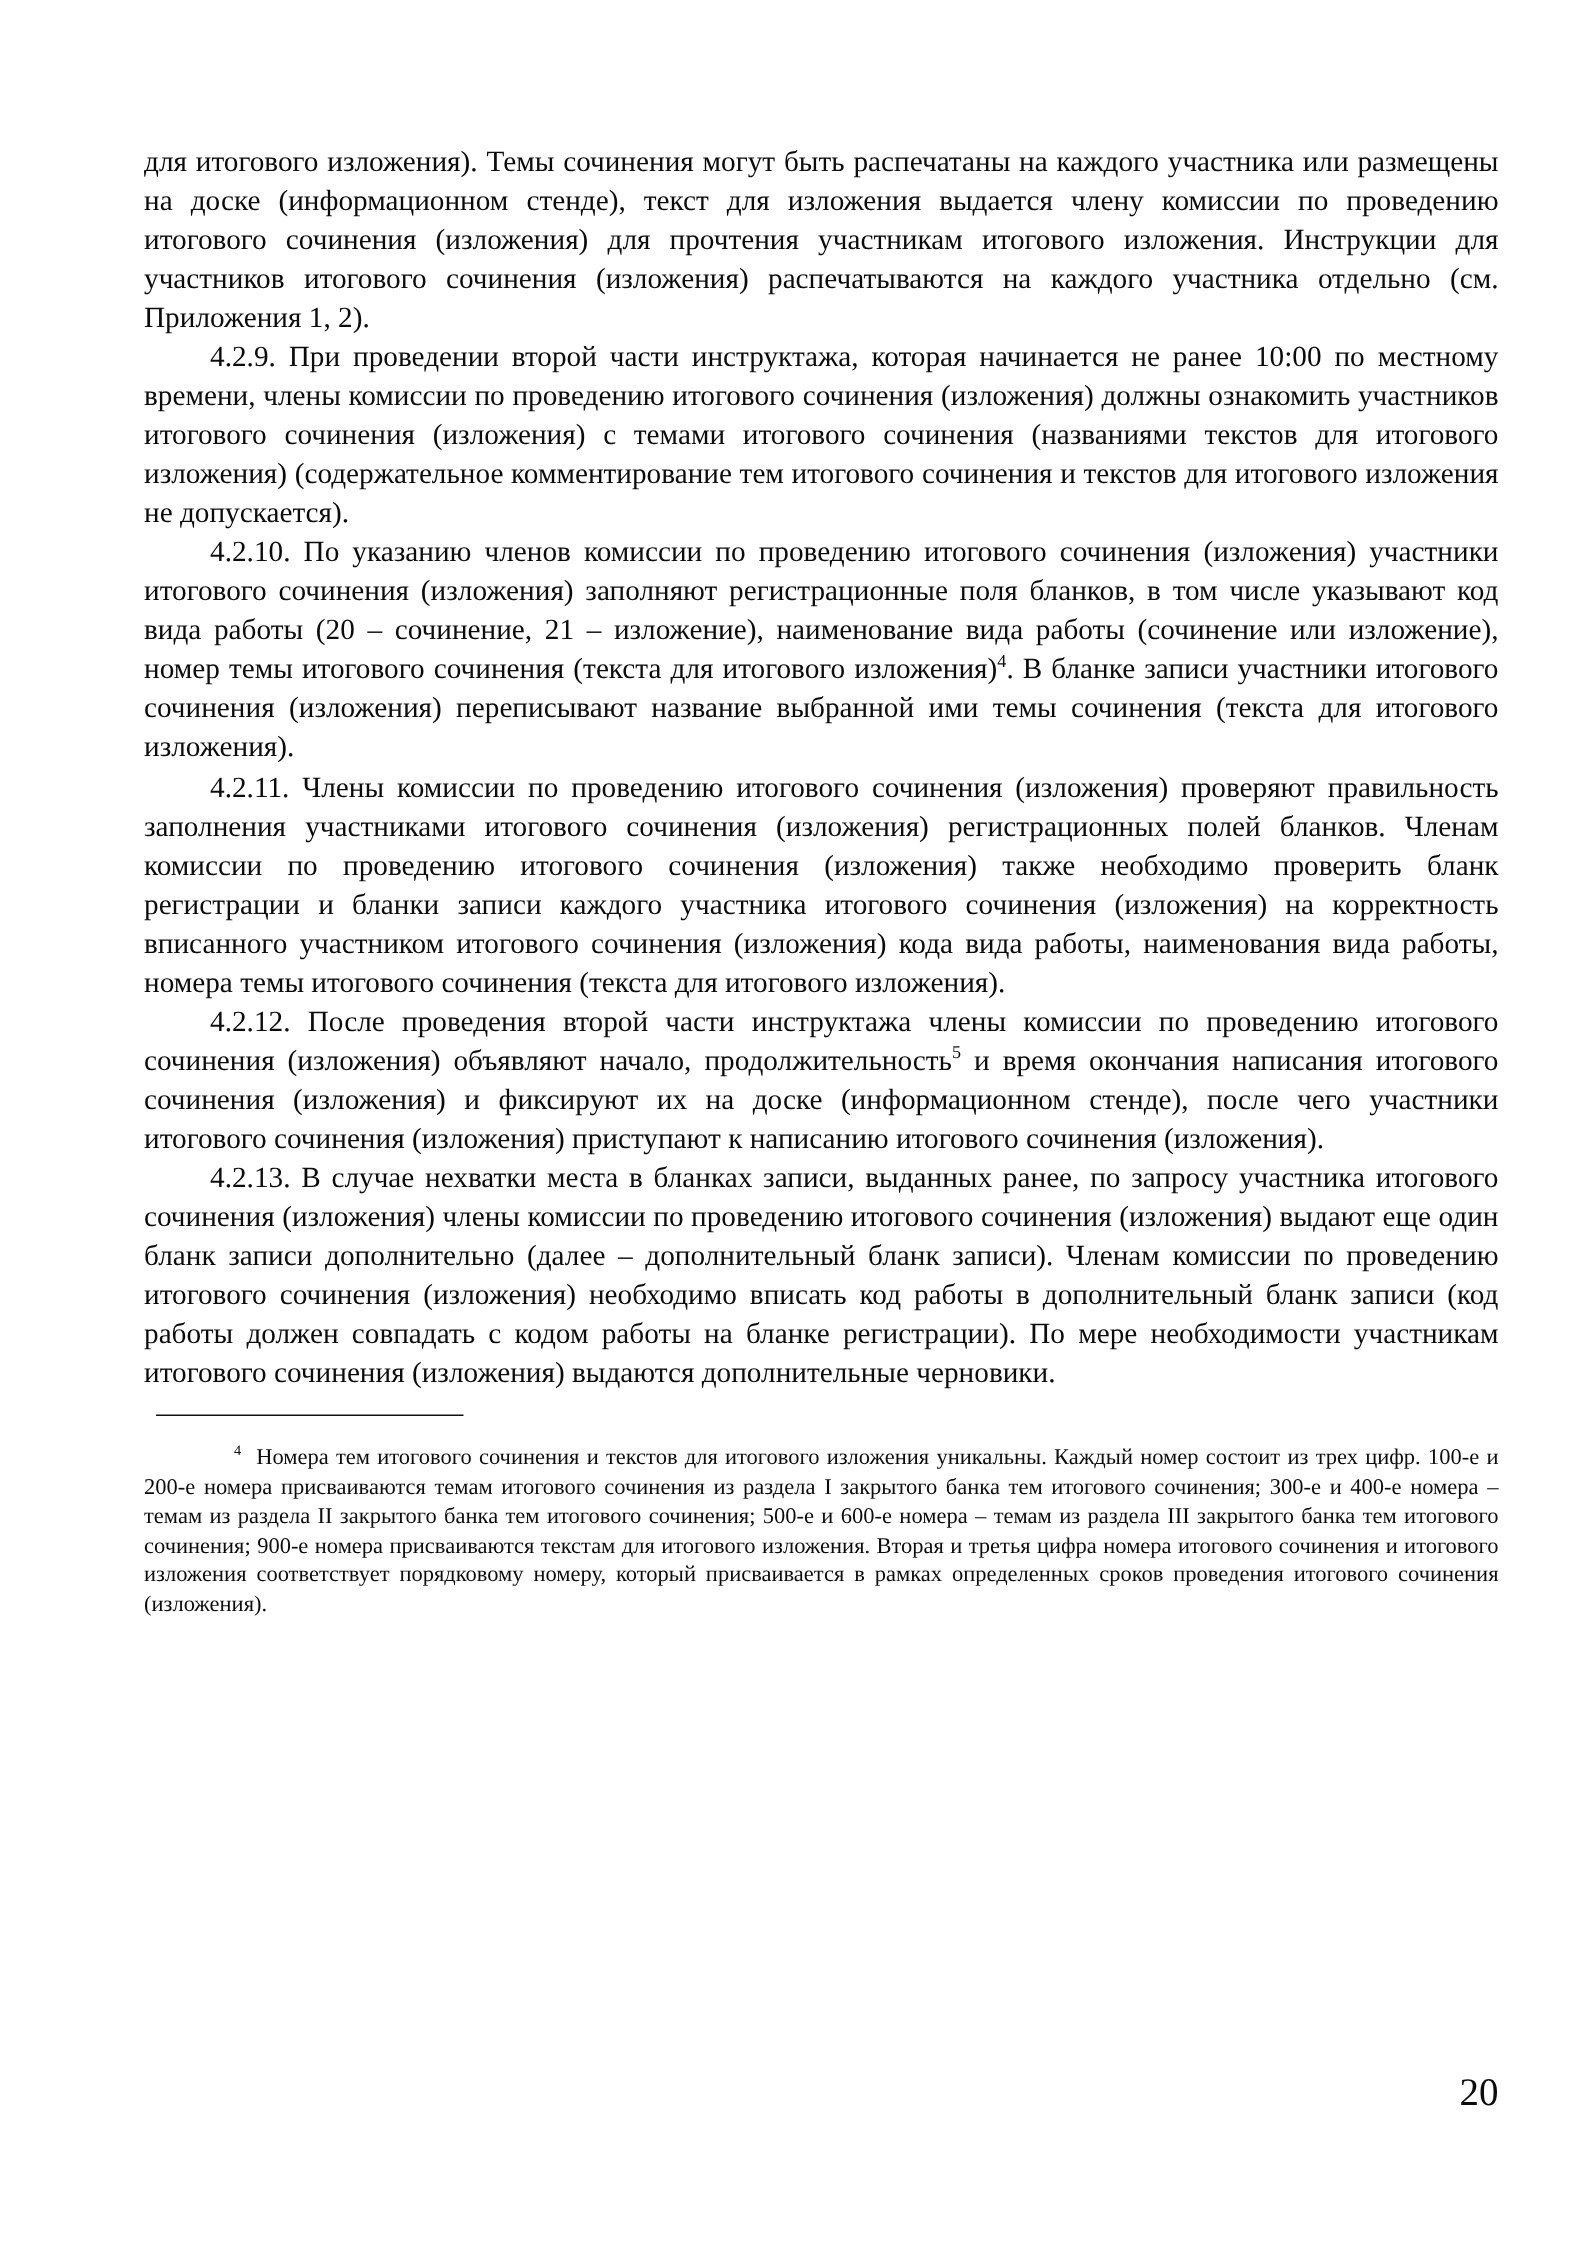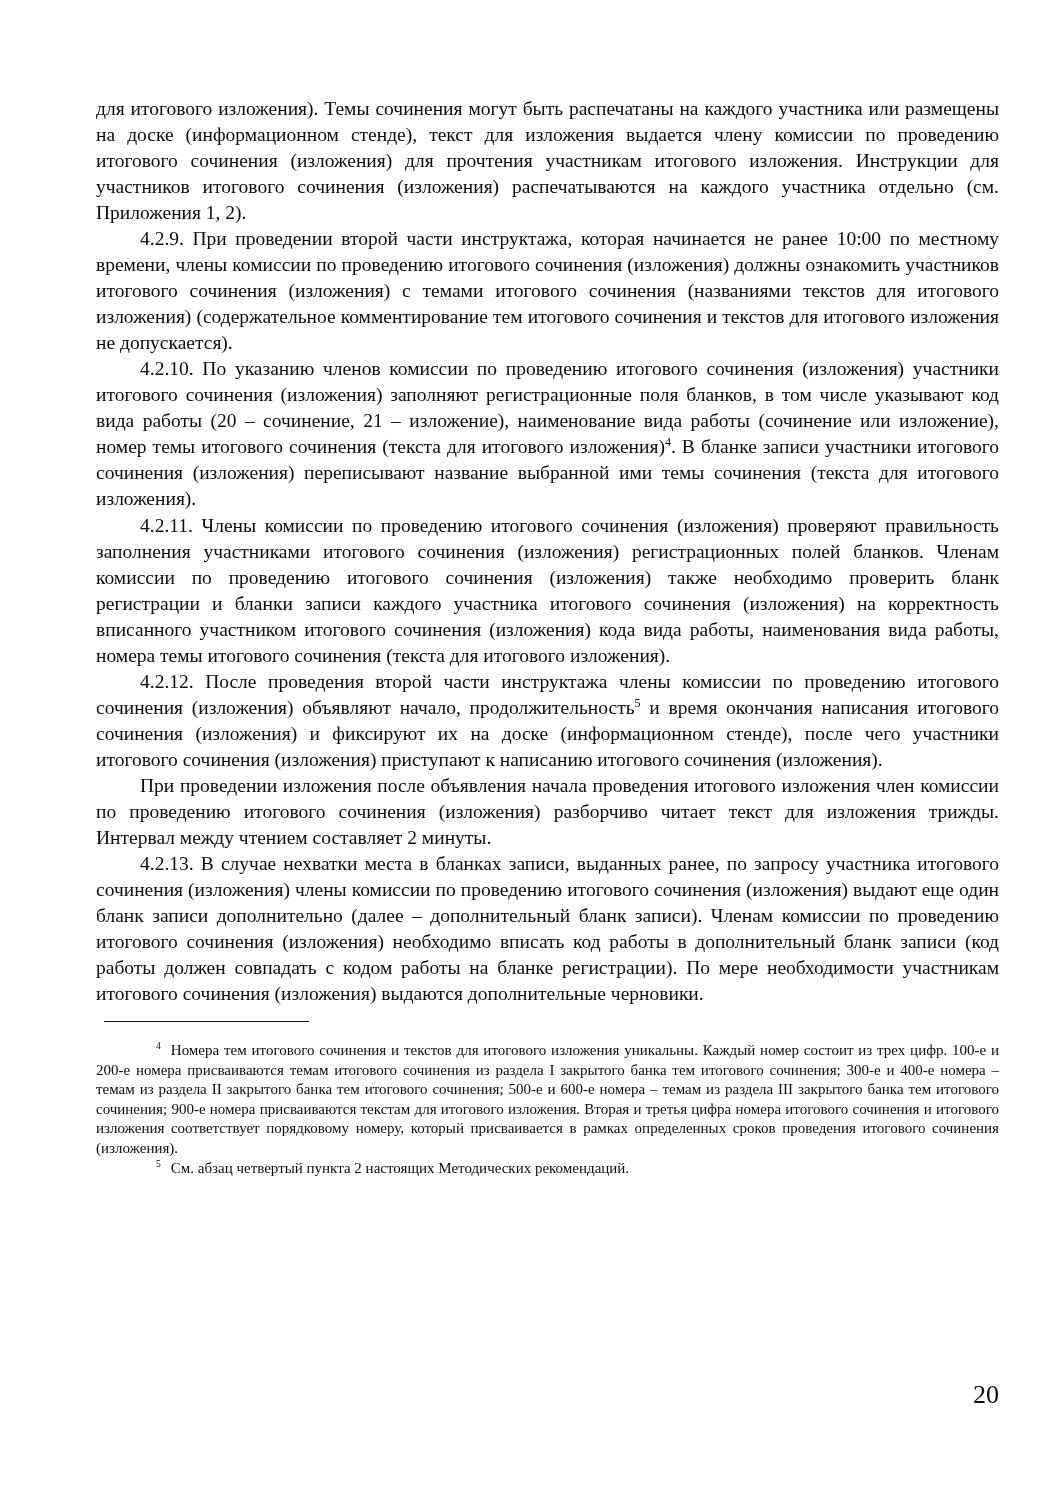--- a/index.html
+++ b/index.html
@@ -84,29 +84,27 @@
     <p>для итогового изложения). Темы сочинения могут быть распечатаны на каждого участника или размещены на доске (информационном стенде), текст для изложения выдается члену комиссии по  проведению итогового сочинения (изложения) для прочтения участникам итогового изложения. Инструкции для участников итогового сочинения (изложения) распечатываются на каждого участника отдельно (см. Приложения 1, 2).</p>
 
     <p class="indent">4.2.9. При проведении второй части инструктажа, которая начинается не ранее 10:00 по местному времени, члены комиссии по проведению итогового сочинения (изложения) должны ознакомить участников итогового сочинения (изложения) с темами итогового сочинения (названиями текстов для итогового изложения) (содержательное комментирование тем итогового сочинения и текстов для итогового изложения не допускается).</p>
 
     <p class="indent"><span>4.2.10. По указанию членов комиссии по проведению итогового сочинения (изложения) участники итогового сочинения (изложения) заполняют регистрационные поля бланков, в том числе указывают код вида работы (20 – сочинение, 21 – изложение), наименование вида работы (сочинение или изложение), номер темы итогового сочинения (текста для итогового изложения)</span><sup>4</sup><span>. В бланке записи участники итогового сочинения (изложения) переписывают название выбранной ими темы сочинения (текста для итогового изложения).</span></p>
 
     <p class="indent">4.2.11. Члены комиссии по проведению итогового сочинения (изложения) проверяют правильность заполнения участниками итогового сочинения (изложения) регистрационных полей бланков. Членам комиссии по проведению итогового сочинения (изложения) также необходимо проверить бланк регистрации и бланки записи каждого участника итогового сочинения (изложения) на корректность вписанного участником итогового сочинения (изложения) кода вида работы, наименования вида работы, номера темы итогового сочинения (текста для итогового изложения).</p>
 
     <p class="indent"><span>4.2.12. После проведения второй части инструктажа члены комиссии по проведению итогового сочинения (изложения) объявляют начало, продолжительность</span><sup>5</sup><span> и время окончания написания итогового сочинения (изложения) и фиксируют их на доске (информационном стенде), после чего участники итогового сочинения (изложения) приступают к написанию итогового сочинения (изложения).</span></p>
 
-    <p class="indent">При проведении изложения после объявления начала проведения итогового изложения член комиссии по проведению итогового сочинения (изложения) разборчиво читает текст для изложения трижды. Интервал между чтением составляет 2 минуты.</p>
 
     <p class="indent">4.2.13. В случае нехватки места в бланках записи, выданных ранее, по запросу участника итогового сочинения (изложения) члены комиссии по проведению итогового сочинения (изложения) выдают еще один бланк записи дополнительно (далее – дополнительный бланк записи). Членам комиссии по проведению итогового сочинения (изложения) необходимо вписать код работы в дополнительный бланк записи (код работы должен совпадать с кодом работы на бланке регистрации). По мере необходимости участникам итогового сочинения (изложения) выдаются дополнительные черновики.</p>
 
   </div>
 
   <div class="footnote-sep"></div>
 
   <div class="footnotes">
     <p class="fn-first"><span class="fn-mark">4</span><span class="fn-gap"></span><span>Номера тем итогового сочинения и текстов для итогового изложения уникальны. Каждый номер состоит из трех цифр. 100-е и 200-е номера присваиваются темам итогового сочинения из раздела I закрытого банка тем итогового сочинения; 300-е и 400-е номера – темам из раздела II закрытого банка тем итогового сочинения; 500-е и 600-е номера – темам из раздела III закрытого банка тем итогового сочинения; 900-е номера присваиваются текстам для итогового изложения. Вторая и третья цифра номера итогового сочинения и итогового изложения соответствует порядковому номеру, который присваивается в рамках определенных сроков проведения итогового сочинения (изложения).</span></p>
 
-    <p class="fn-second"><span class="fn-mark">5</span><span class="fn-gap"></span><span>См. абзац четвертый пункта 2 настоящих Методических рекомендаций.</span></p>
   </div>
 
   <div class="page-number">20</div>
 
 </div>
 
 </body></html>

